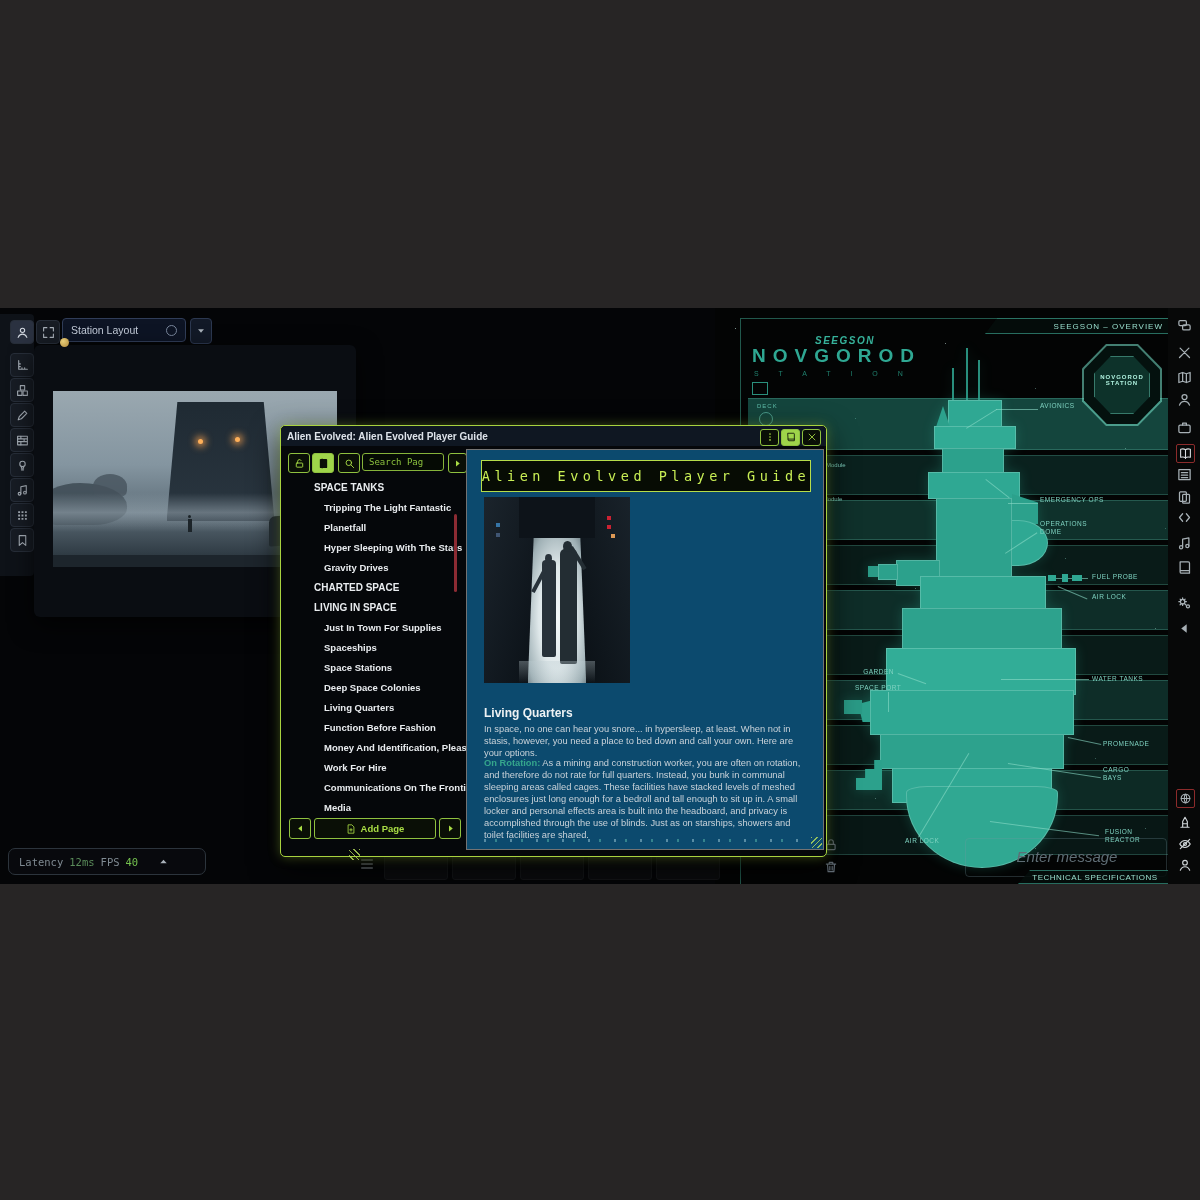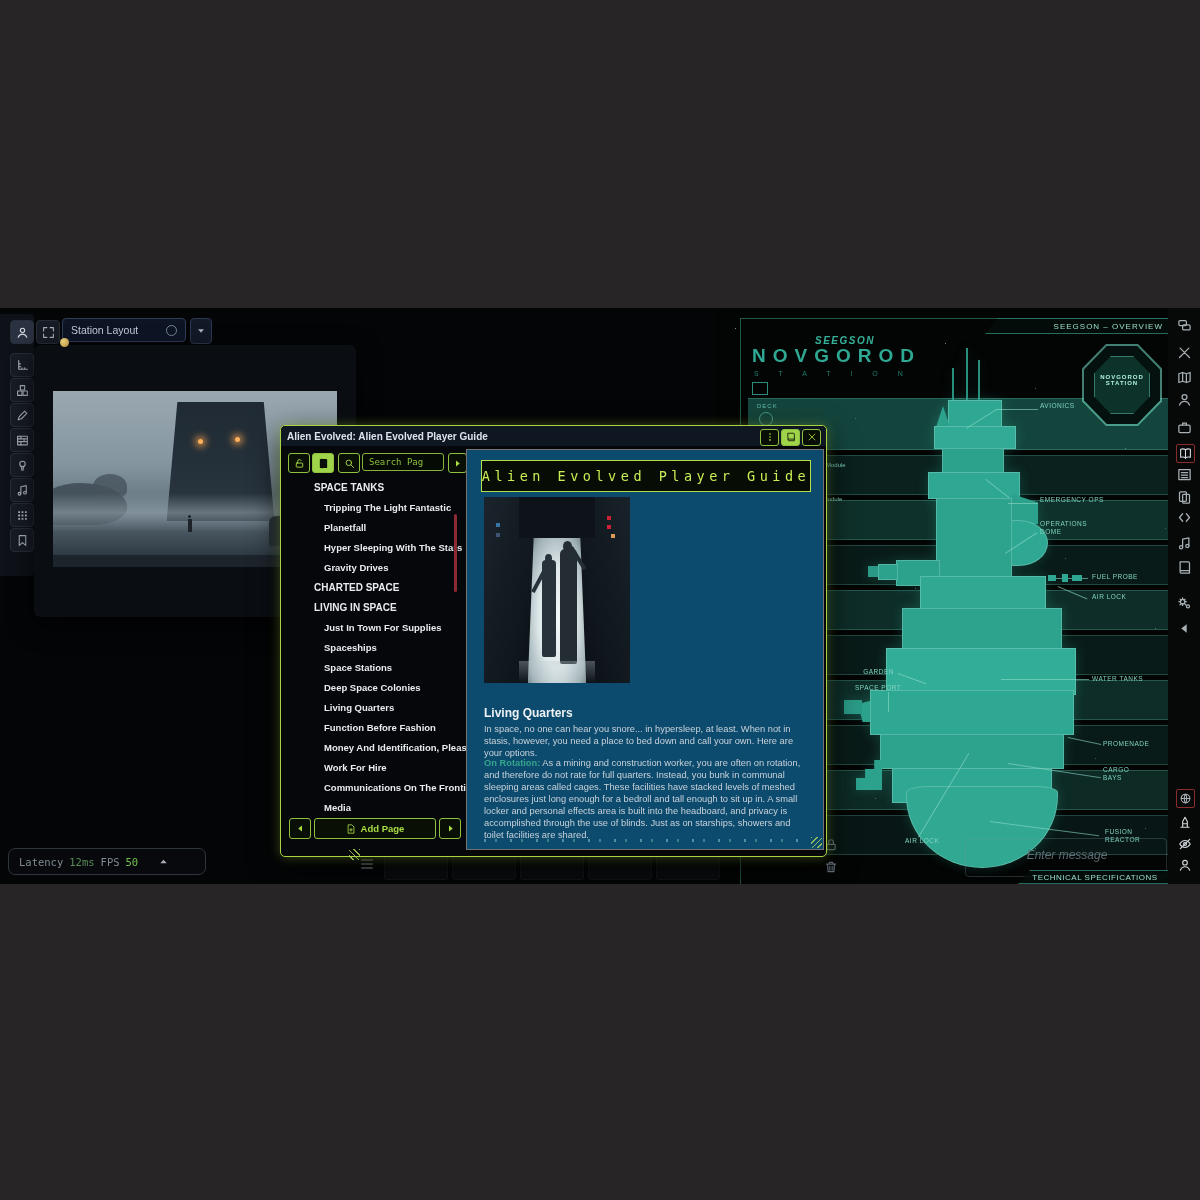--- a/index.html
+++ b/index.html
@@ -65,21 +65,21 @@
   .rico{position:absolute;left:8px;width:17px;height:17px;color:#a7b0b5;display:flex;align-items:center;justify-content:center;}
   .redbox{border:1px solid #8c2b2b;border-radius:2px;}
   
   .statusbar{position:absolute;left:8px;top:540px;width:198px;height:27px;background:rgba(9,11,14,.85);
              border:1px solid #2c343c;border-radius:7px;display:flex;align-items:center;gap:6px;padding:0 10px;
              font-family:"DejaVu Sans Mono",monospace;font-size:10.5px;box-sizing:border-box;z-index:9;}
   .slot{position:absolute;width:62px;height:24px;background:#0d0e10;border:1px solid #17191c;border-radius:3px;opacity:.8;}
   .chatbox{position:absolute;left:965px;top:530px;width:200px;height:37px;border:1px solid rgba(120,150,160,.28);
            border-radius:4px;z-index:6;}
   .chatbox input{position:absolute;left:10px;top:8px;width:178px;background:transparent;border:none;outline:none;
-                 font-style:italic;font-size:12px;color:#5f6d75;text-align:center;font-family:"Liberation Sans",sans-serif;}
+                 font-style:italic;font-size:15px;color:#5f6d75;text-align:center;font-family:"Liberation Sans",sans-serif;}
   .chatbox input::placeholder{color:#5f6d75;opacity:1;}
 </style>
 </head>
 <body>
 
 <svg width="0" height="0" style="position:absolute">
   <symbol id="i-user" viewBox="0 0 24 24">
       <circle cx="12" cy="8" r="4"></circle>
       <path d="M4 21c1.5-4 4.5-6 8-6s6.5 2 8 6"></path>
     </symbol>
@@ -633,19 +633,19 @@
     <div class="slot" style="left:384px;top:546px;z-index:2;"></div>
     <div class="slot" style="left:452px;top:546px;z-index:2;"></div>
     <div class="slot" style="left:520px;top:546px;z-index:2;"></div>
     <div class="slot" style="left:588px;top:546px;z-index:2;"></div>
     <div class="slot" style="left:656px;top:546px;z-index:2;"></div>
 
     <div class="statusbar">
       <span style="color:#7f8a92;">Latency</span>
       <span style="color:#5a8c5a;">12ms</span>
       <span style="color:#7f8a92;">FPS</span>
-      <span style="color:#74c24e;">50</span>
+      <span style="color:#74c24e;">40</span>
       <svg class="ic" style="color:#aab2ba;margin-left:14px;" width="11" height="11">
           <use href="#i-caretu"></use>
         </svg>
     </div>
   </div>
 </div>
 
 </body></html>

